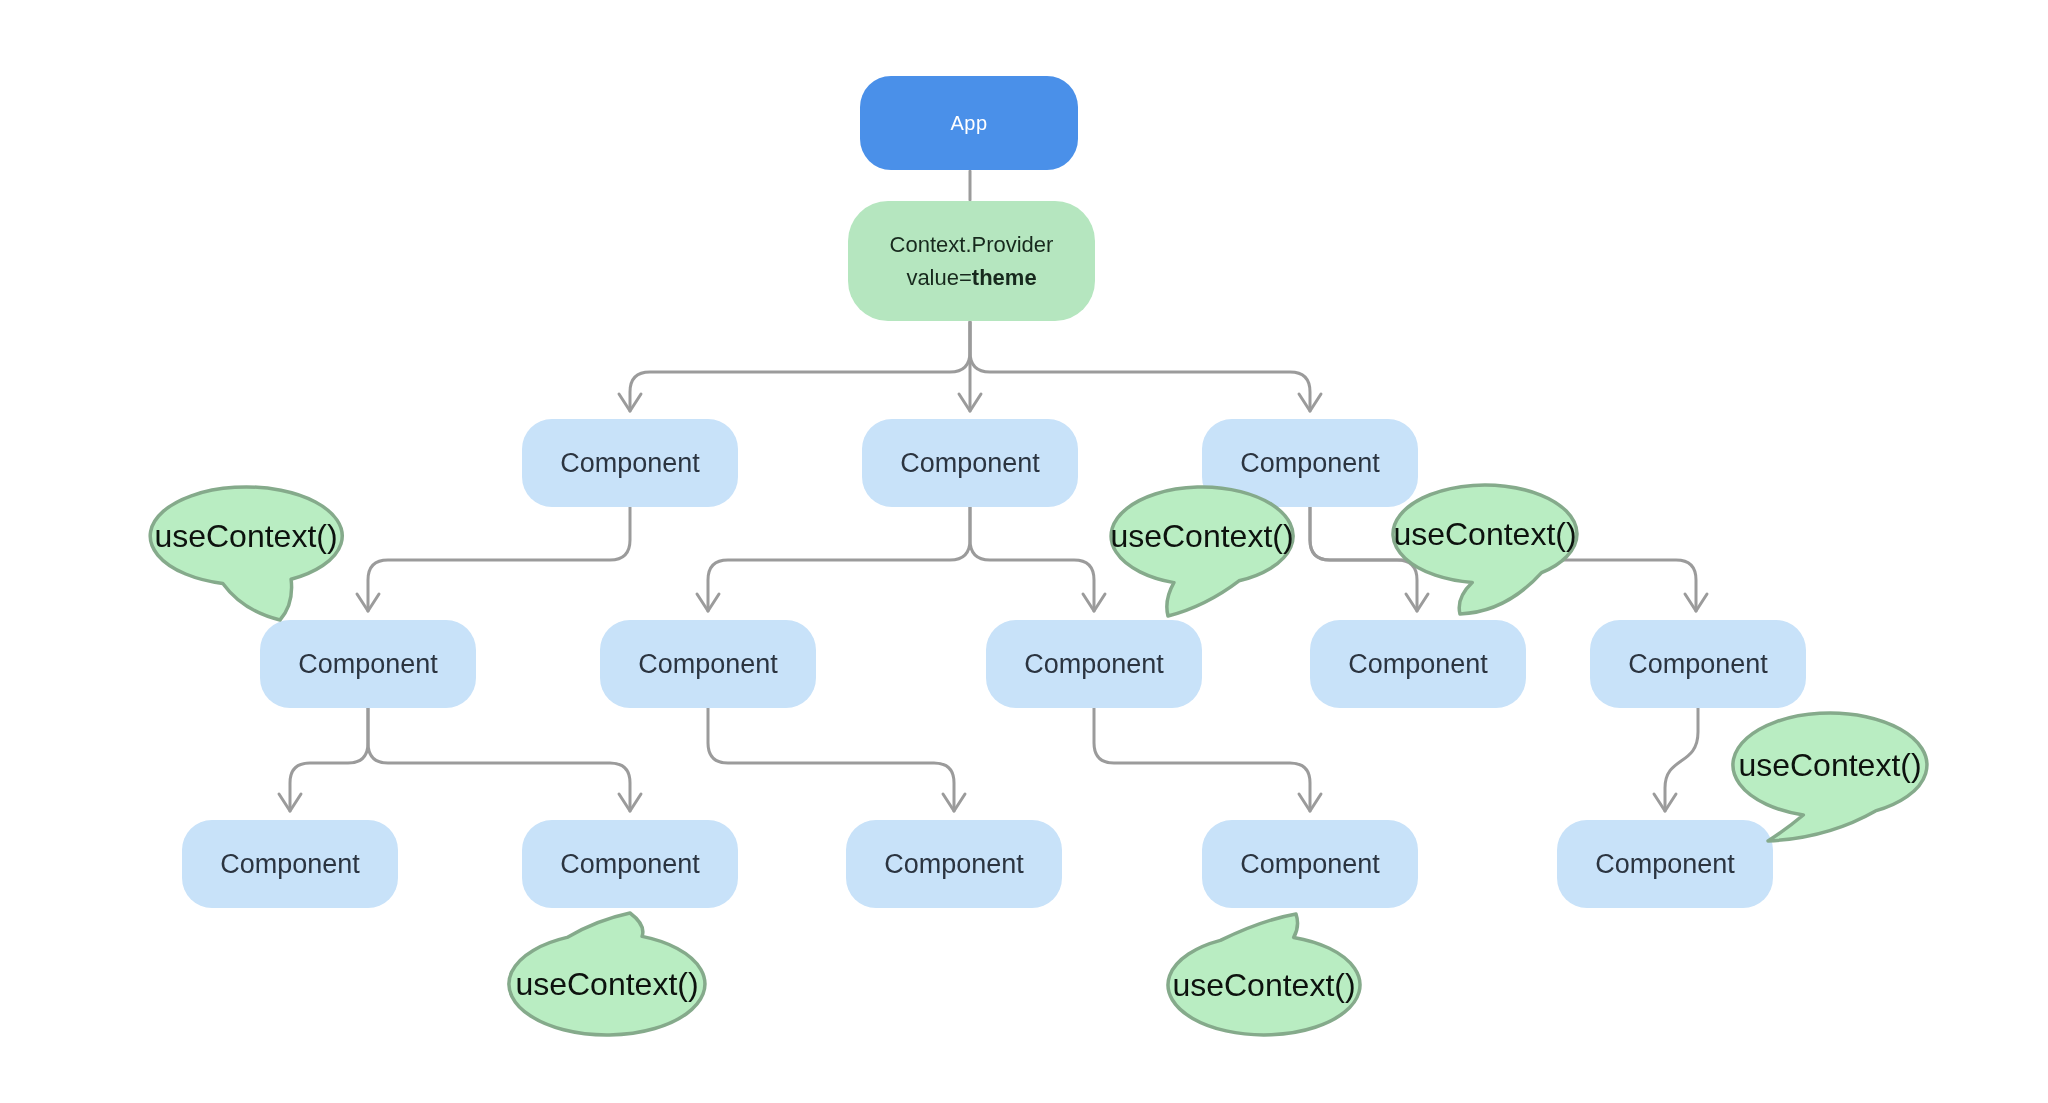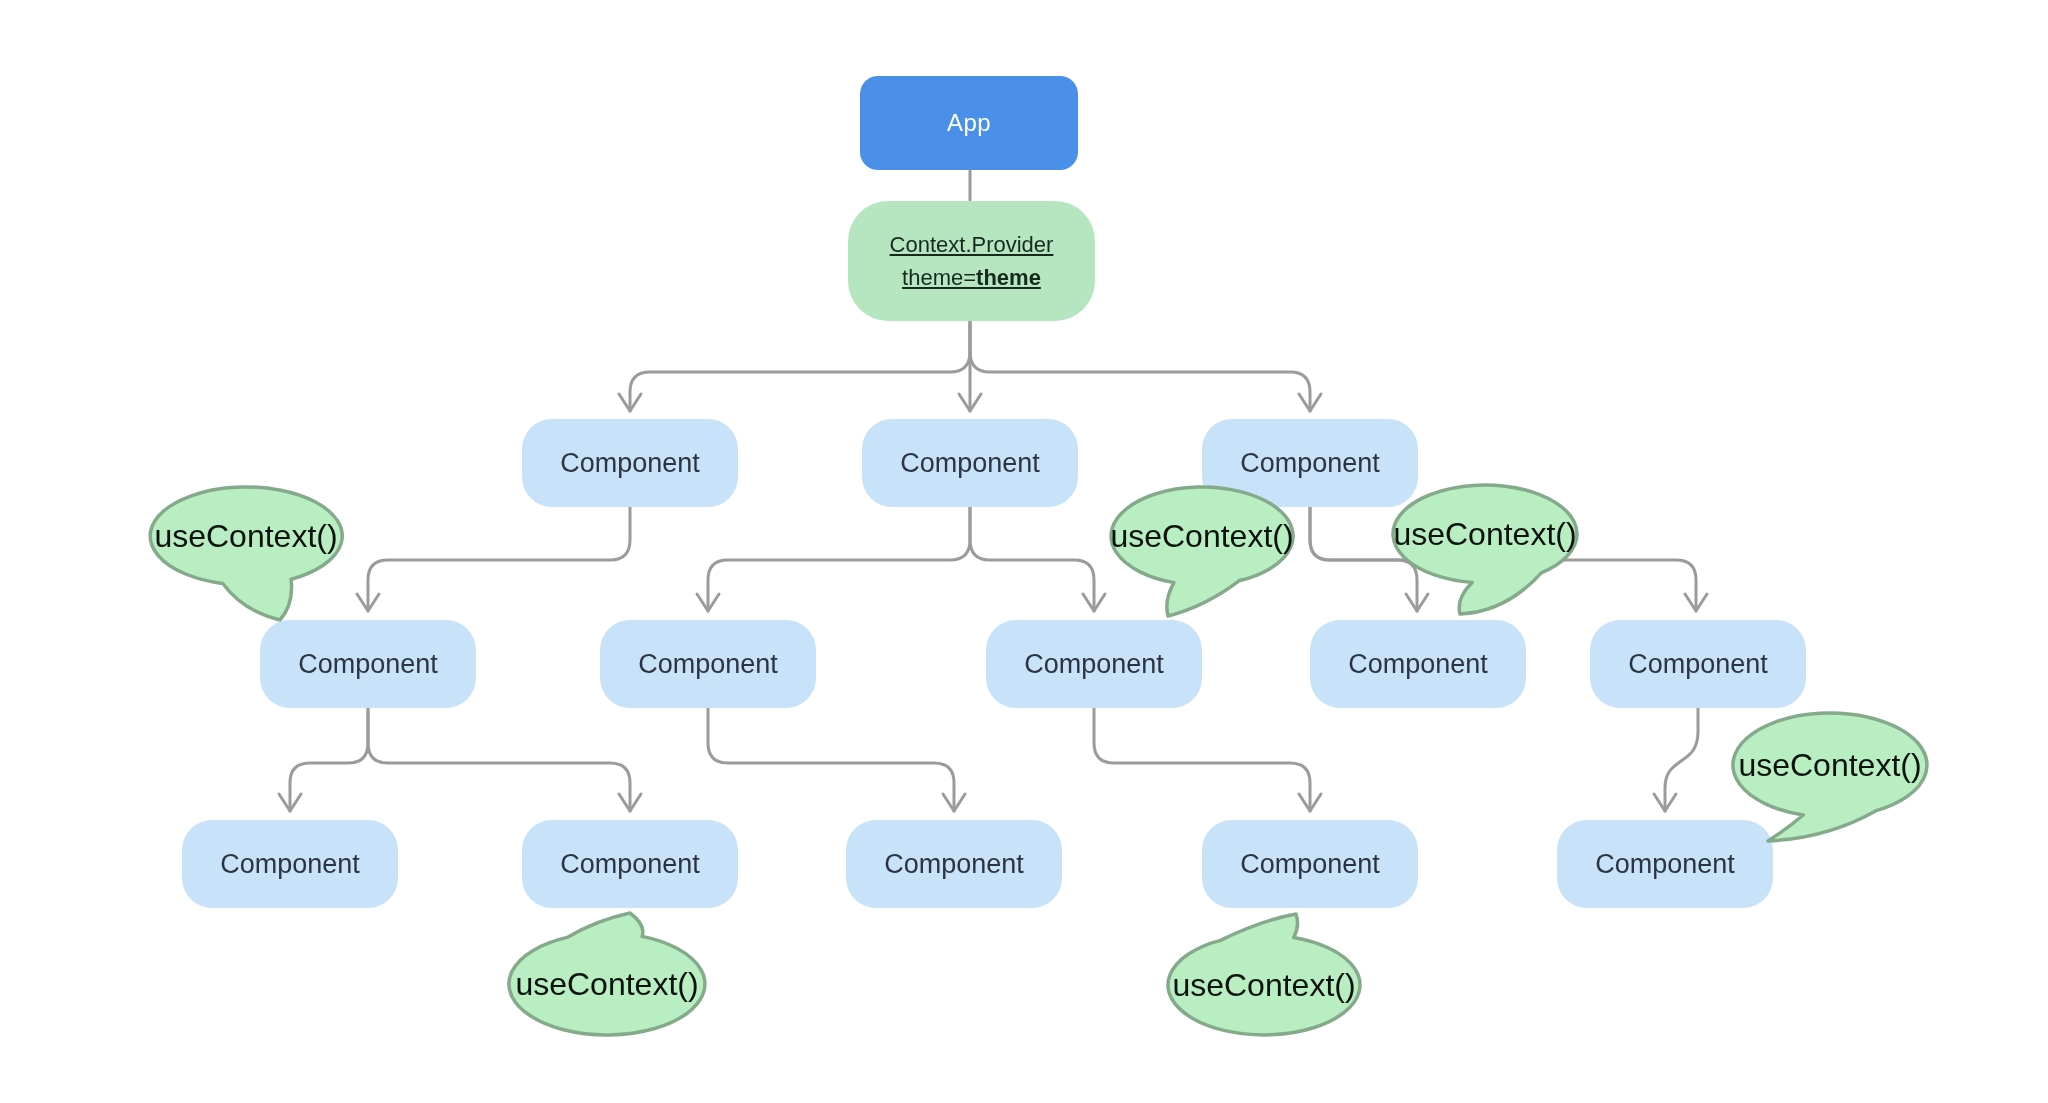--- a/index.html
+++ b/index.html
@@ -5,22 +5,22 @@
   html,body{margin:0;padding:0;background:#ffffff;}
   body{font-family:"Liberation Sans",sans-serif;}
   .canvas{position:relative;width:2048px;height:1103px;background:#ffffff;overflow:hidden;}
   svg.layer{position:absolute;left:0;top:0;width:2048px;height:1103px;}
   #connector-layer{z-index:1;}
   #bubble-layer{z-index:3;}
   .edge{stroke:#9b9b9b;stroke-width:3;fill:none;stroke-linecap:round;stroke-linejoin:round;}
   .balloon{fill:#b9edc2;stroke:#85aa8b;stroke-width:3.5;stroke-linejoin:round;}
   .node{position:absolute;display:flex;align-items:center;justify-content:center;text-align:center;z-index:2;box-sizing:border-box;}
   .comp{width:216px;height:88px;border-radius:30px;background:#c8e2f9;color:#2b3440;font-size:27px;}
-  .app{left:860px;top:76px;width:218px;height:94px;border-radius:18px;background:#4a90e9;color:#ffffff;font-size:24px;font-weight:500;letter-spacing:.5px;}
-  .provider{left:848px;top:201px;width:247px;height:120px;border-radius:40px;background:#b5e6bf;color:#17291d;font-size:22px;line-height:1.5;flex-direction:column;text-decoration:underline;}
+  .app{left:860px;top:76px;width:218px;height:94px;border-radius:31px;background:#4a90e9;color:#ffffff;font-size:20px;font-weight:500;letter-spacing:.5px;}
+  .provider{left:848px;top:201px;width:247px;height:120px;border-radius:40px;background:#b5e6bf;color:#17291d;font-size:22px;line-height:1.5;flex-direction:column;}
   .provider strong{font-weight:700;margin-top:21px;}
   .bubble-label{position:absolute;transform:translate(-50%,-50%);font-size:32px;color:#0d120e;z-index:4;white-space:nowrap;}
 </style>
 </head>
 <body>
 
 <div class="canvas">
 
   <svg id="connector-layer" class="layer">
     <defs>
@@ -42,21 +42,21 @@
     <path class="edge" marker-end="url(#arrow)" d="M708,708 L708,743 Q708,763 728,763 L934,763 Q954,763 954,783 L954,811"></path>
     <path class="edge" marker-end="url(#arrow)" d="M1094,708 L1094,743 Q1094,763 1114,763 L1290,763 Q1310,763 1310,783 L1310,811"></path>
     <path class="edge" marker-end="url(#arrow)" d="M1698,708 L1698,732 C1698,766 1665,756 1665,788 L1665,811"></path>
   </svg>
 
   <div class="node app">App</div>
 
   <div class="node provider">
     <div>Context.Provider</div>
     <div>
-      <span>theme=</span><strong>theme</strong>
+      <span>value=</span><strong>theme</strong>
     </div>
   </div>
 
   <div class="node comp" style="left:522px;top:419px">Component</div>
   <div class="node comp" style="left:862px;top:419px">Component</div>
   <div class="node comp" style="left:1202px;top:419px">Component</div>
 
   <div class="node comp" style="left:260px;top:620px">Component</div>
   <div class="node comp" style="left:600px;top:620px">Component</div>
   <div class="node comp" style="left:986px;top:620px">Component</div>

